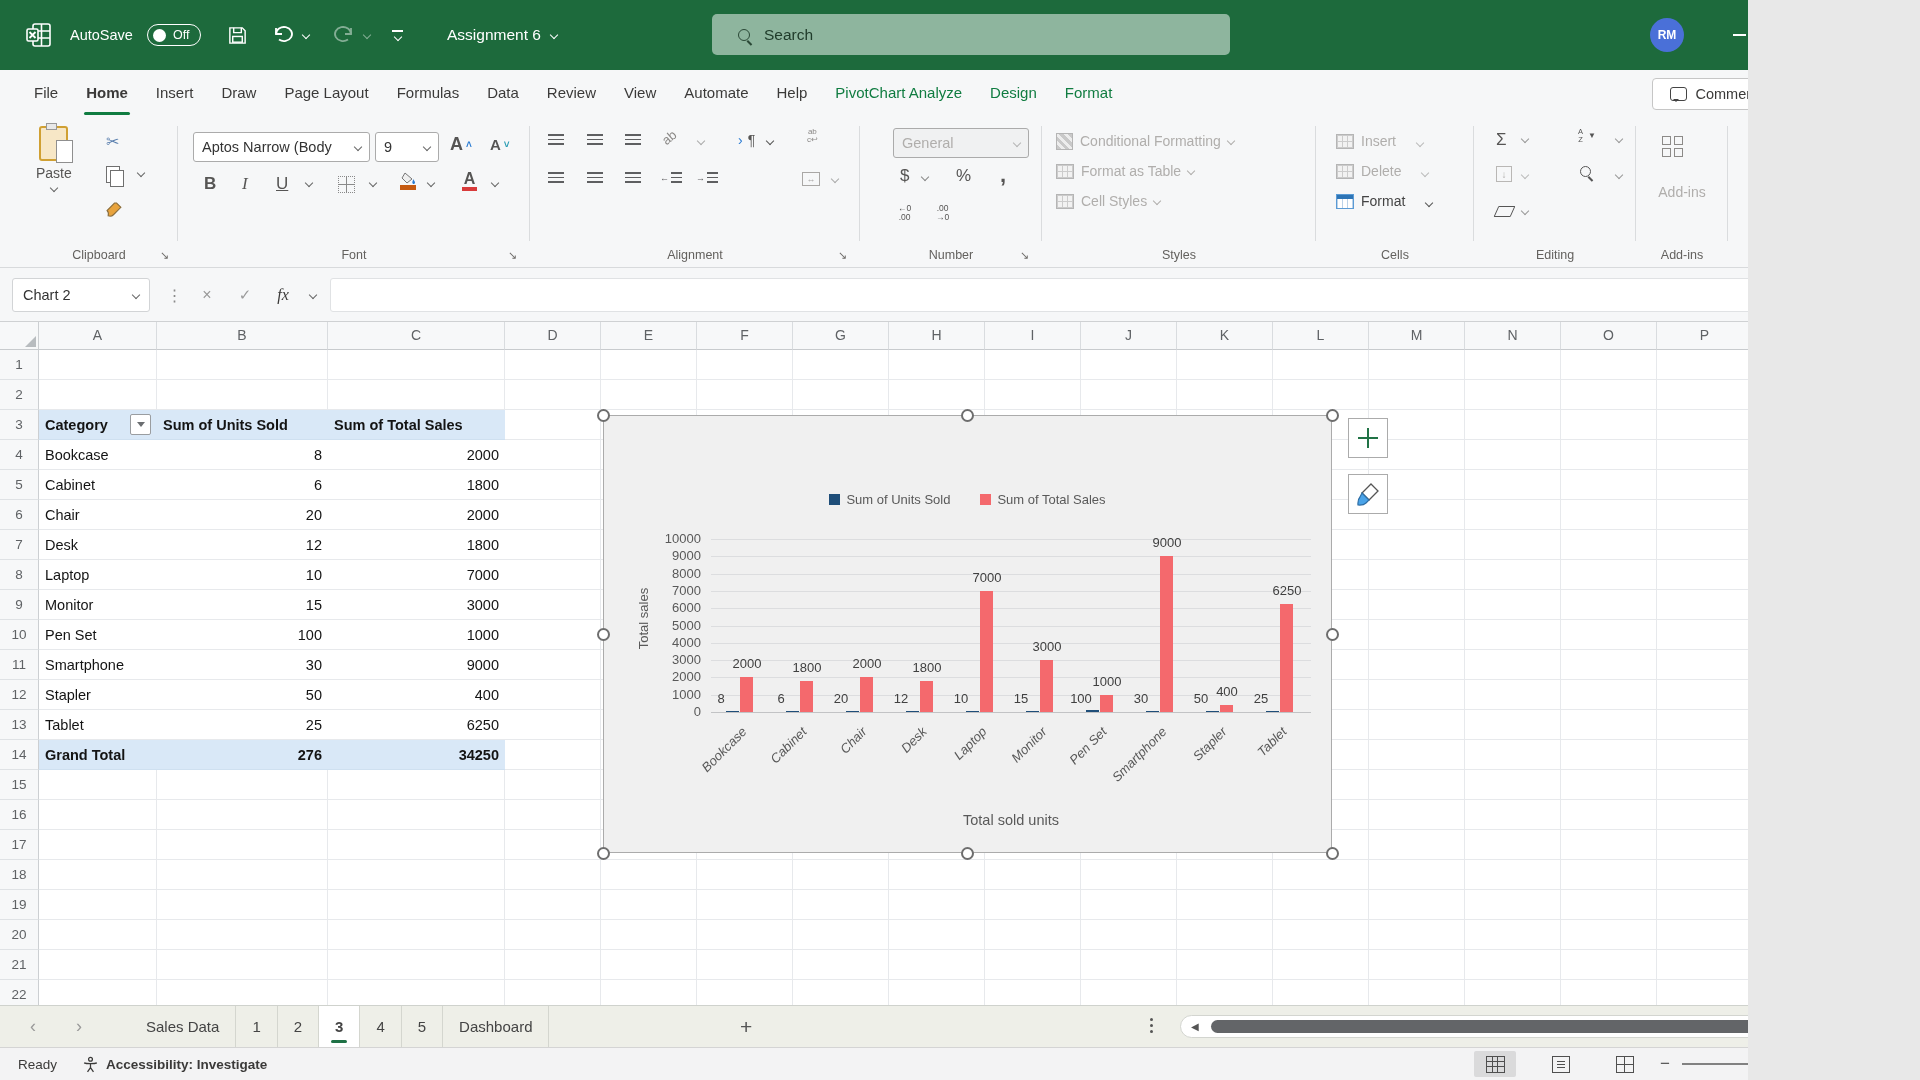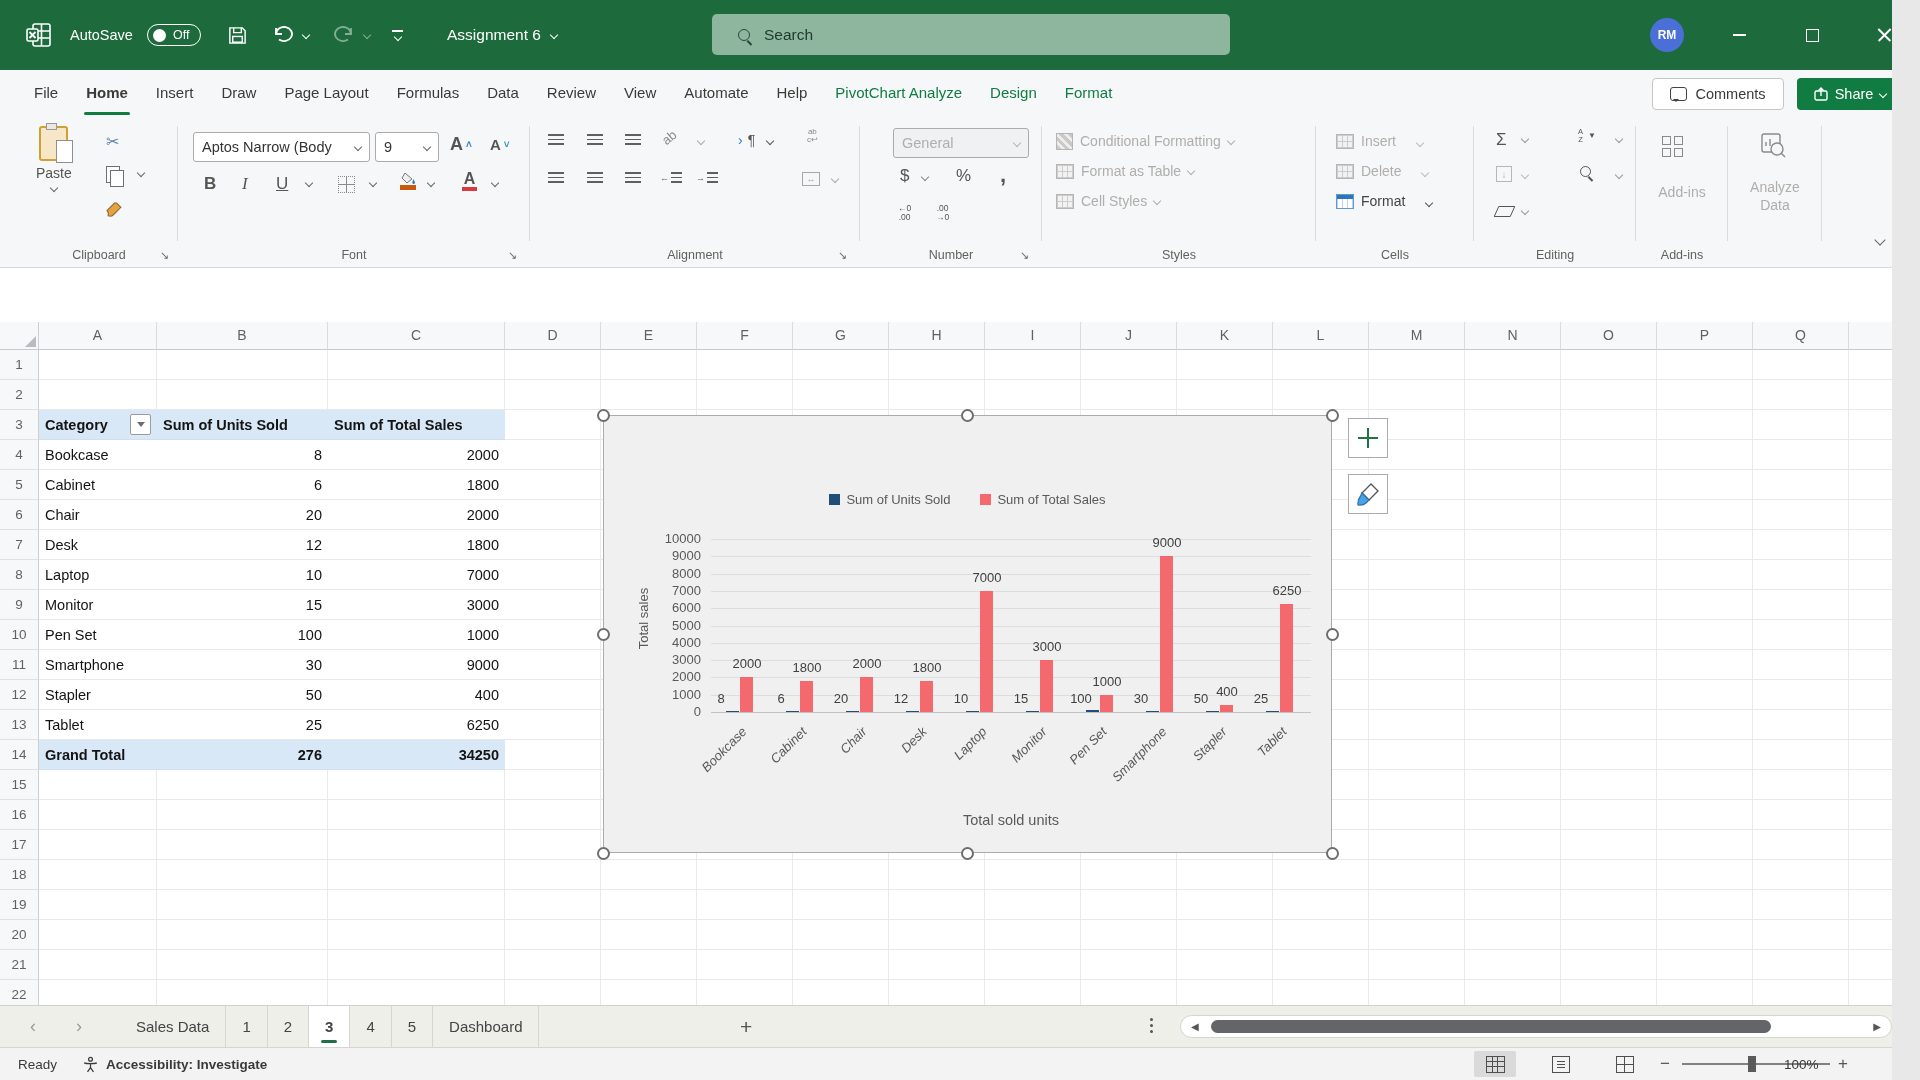--- a/index.html
+++ b/index.html
@@ -1,16 +1,16 @@
 <!DOCTYPE html>
 <html><head>
 <meta charset="utf-8">
 <style>
   html,body{margin:0;padding:0;background:#e8e8e8;font-family:"Liberation Sans",sans-serif;}
-  .app{position:relative;width:1892px;height:1080px;background:#fff;overflow:hidden;}
+  .app{position:relative;width:1748px;height:1080px;background:#fff;overflow:hidden;}
 
   
   .titlebar{position:absolute;left:0;top:0;width:1920px;height:70px;background:#1d6a3c;color:#fff;}
   .tb-item{position:absolute;top:0;height:70px;display:flex;align-items:center;color:#fff;font-size:14.5px;}
   .toggle{width:54px;height:22px;border:1.5px solid #fff;border-radius:12px;display:flex;align-items:center;padding:0 5px;gap:7px;box-sizing:border-box;}
   .knob{width:13px;height:13px;border-radius:50%;background:#fff;}
   .cv{width:7px;height:7px;border-right:1.6px solid currentColor;border-bottom:1.6px solid currentColor;transform:rotate(45deg);display:inline-block;}
   .cv.sm{width:5px;height:5px;}
   .searchbox{position:absolute;left:712px;top:14px;width:518px;height:41px;background:rgba(255,255,255,.5);border-radius:5px;display:flex;align-items:center;padding-left:26px;gap:14px;box-sizing:border-box;color:#203c2b;font-size:15.5px;}
   .mag{width:10px;height:10px;border:1.8px solid #2a4836;border-radius:50%;position:relative;display:inline-block;}
@@ -107,21 +107,21 @@
   .chbtn{position:absolute;left:1348px;width:40px;height:40px;background:#fff;border:1px solid #ababab;box-sizing:border-box;display:flex;align-items:center;justify-content:center;z-index:21;}
 
   
   .vscroll{position:absolute;left:1899px;top:322px;width:21px;height:683px;background:#fafbfc;border-left:1px solid #e2e4e6;box-sizing:border-box;}
   .vthumb{position:absolute;left:3px;top:22px;width:14px;height:170px;background:#c8cacc;border-radius:2px;}
   .arr{position:absolute;width:100%;text-align:center;font-size:9px;color:#8a8a8a;}
 
   
   .tabbar{position:absolute;left:0;top:1005px;width:1920px;height:42px;background:#eeefe8;border-top:1px solid #cfd2cd;box-sizing:border-box;}
   .snav{position:absolute;top:0;height:41px;display:flex;align-items:center;font-size:18px;color:#9a9a9a;}
-  .stabs{position:absolute;left:120px;top:0;height:41px;display:flex;align-items:stretch;}
+  .stabs{position:absolute;left:130px;top:0;height:41px;display:flex;align-items:stretch;}
   .stab{padding:0 16px;display:flex;align-items:center;font-size:15px;color:#444;border-right:1px solid #d4d6cf;position:relative;}
   .stab.active{background:#fff;font-weight:bold;border-right:1px solid #d4d6cf;}
   .stab.active::after{content:"";position:absolute;left:50%;transform:translateX(-50%);bottom:4px;width:16px;height:3px;background:#1e7145;border-radius:2px;}
   .dots3{position:absolute;left:1150px;top:12px;display:flex;flex-direction:column;gap:3px;}
   .dots3 i{width:3px;height:3px;border-radius:50%;background:#555;}
   .hscroll{position:absolute;left:1180px;top:9px;width:712px;height:23px;background:#fff;border:1px solid #d3d5d0;border-radius:12px;box-sizing:border-box;}
   .hthumb{position:absolute;left:30px;top:4px;width:560px;height:13px;background:#636568;border-radius:7px;}
   .htri{position:absolute;top:5px;font-size:10px;color:#555;}
   .watermark{position:absolute;left:760px;top:998px;width:400px;text-align:center;font-size:50px;font-weight:bold;color:rgba(150,156,143,.55);z-index:40;pointer-events:none;letter-spacing:4px;}
 
@@ -490,20 +490,37 @@
         <span>Analyze</span>
           <span>Data</span>
       </div>
     </div>
 
     <div class="gi" style="left:1876px;top:118px;color:#666">
         <span class="cv"></span>
       </div>
   </div>
 
+  <div class="formulabar">
+    <div class="namebox">
+      <span>Chart 2</span>
+      <span class="cv sm" style="color:#666"></span>
+    </div>
+    <div class="fbtn" style="left:160px;color:#8a8a8a;font-size:16px;letter-spacing:1px">⋮</div>
+    <div class="fbtn" style="left:192px;font-size:16px">×</div>
+    <div class="fbtn" style="left:230px">✓</div>
+    <div class="fbtn" style="left:268px;color:#3b3a39;font-style:italic;font-family:'Liberation Serif',serif;font-size:16px">fx</div>
+    <div class="fbtn" style="left:298px;color:#666">
+        <span class="cv sm"></span>
+      </div>
+    <div class="finput"></div>
+    <div class="fbtn" style="left:1890px;color:#666">
+        <span class="cv sm"></span>
+      </div>
+  </div>
 
   <div class="sheet" id="sheet">
       <div class="corner"></div>
       <div class="colh" style="left: 39px; width: 118px;">A</div>
       <div class="colh" style="left: 157px; width: 171px;">B</div>
       <div class="colh" style="left: 328px; width: 177px;">C</div>
       <div class="colh" style="left: 505px; width: 96px;">D</div>
       <div class="colh" style="left: 601px; width: 96px;">E</div>
       <div class="colh" style="left: 697px; width: 96px;">F</div>
       <div class="colh" style="left: 793px; width: 96px;">G</div>

